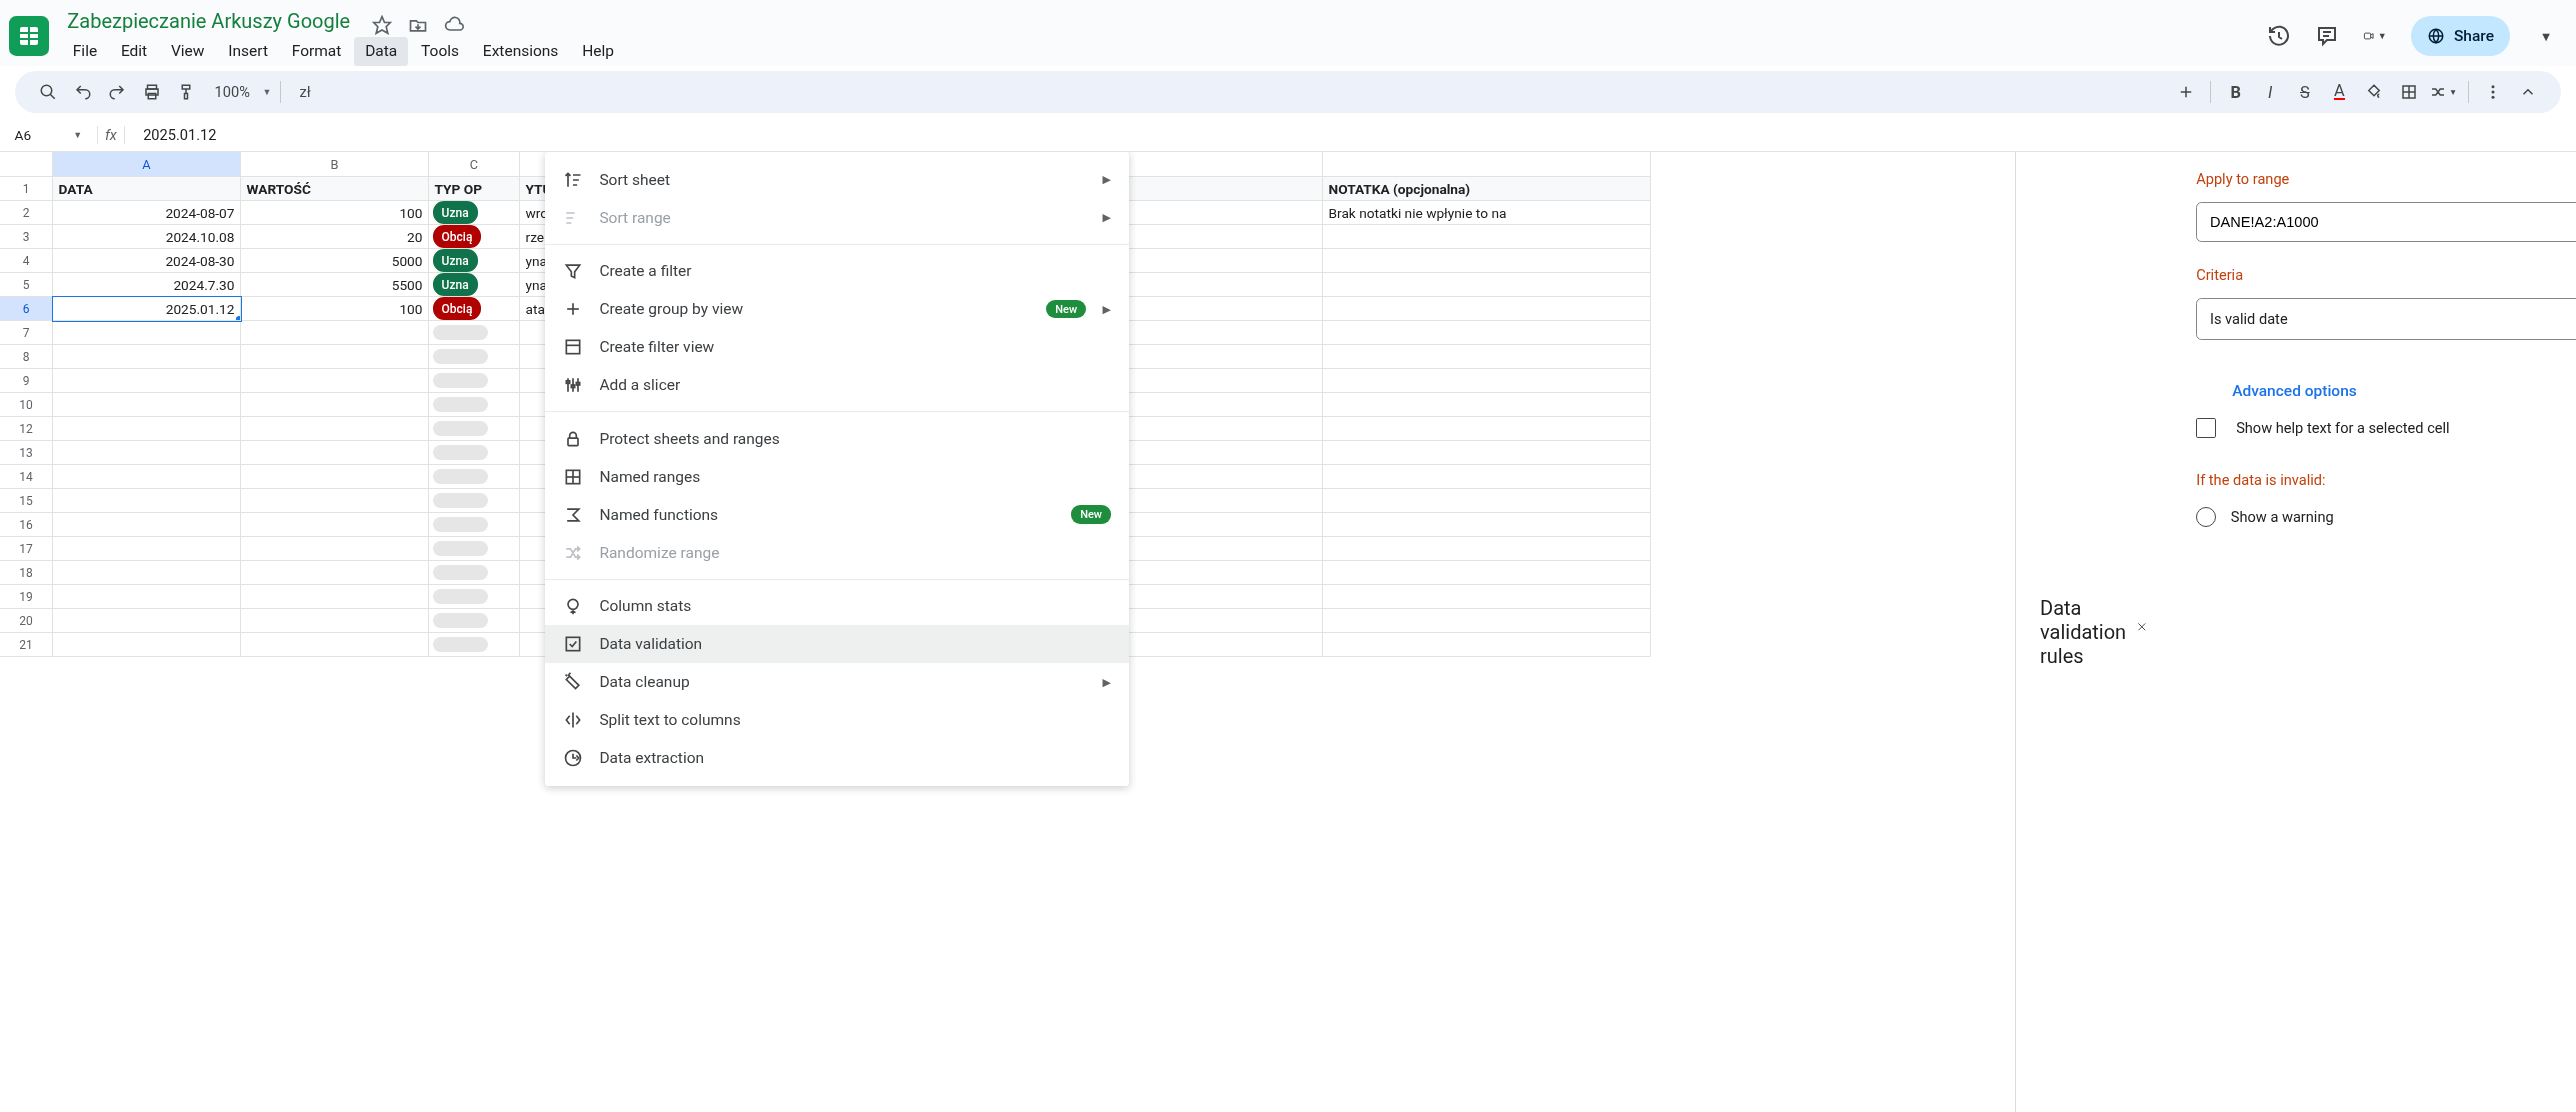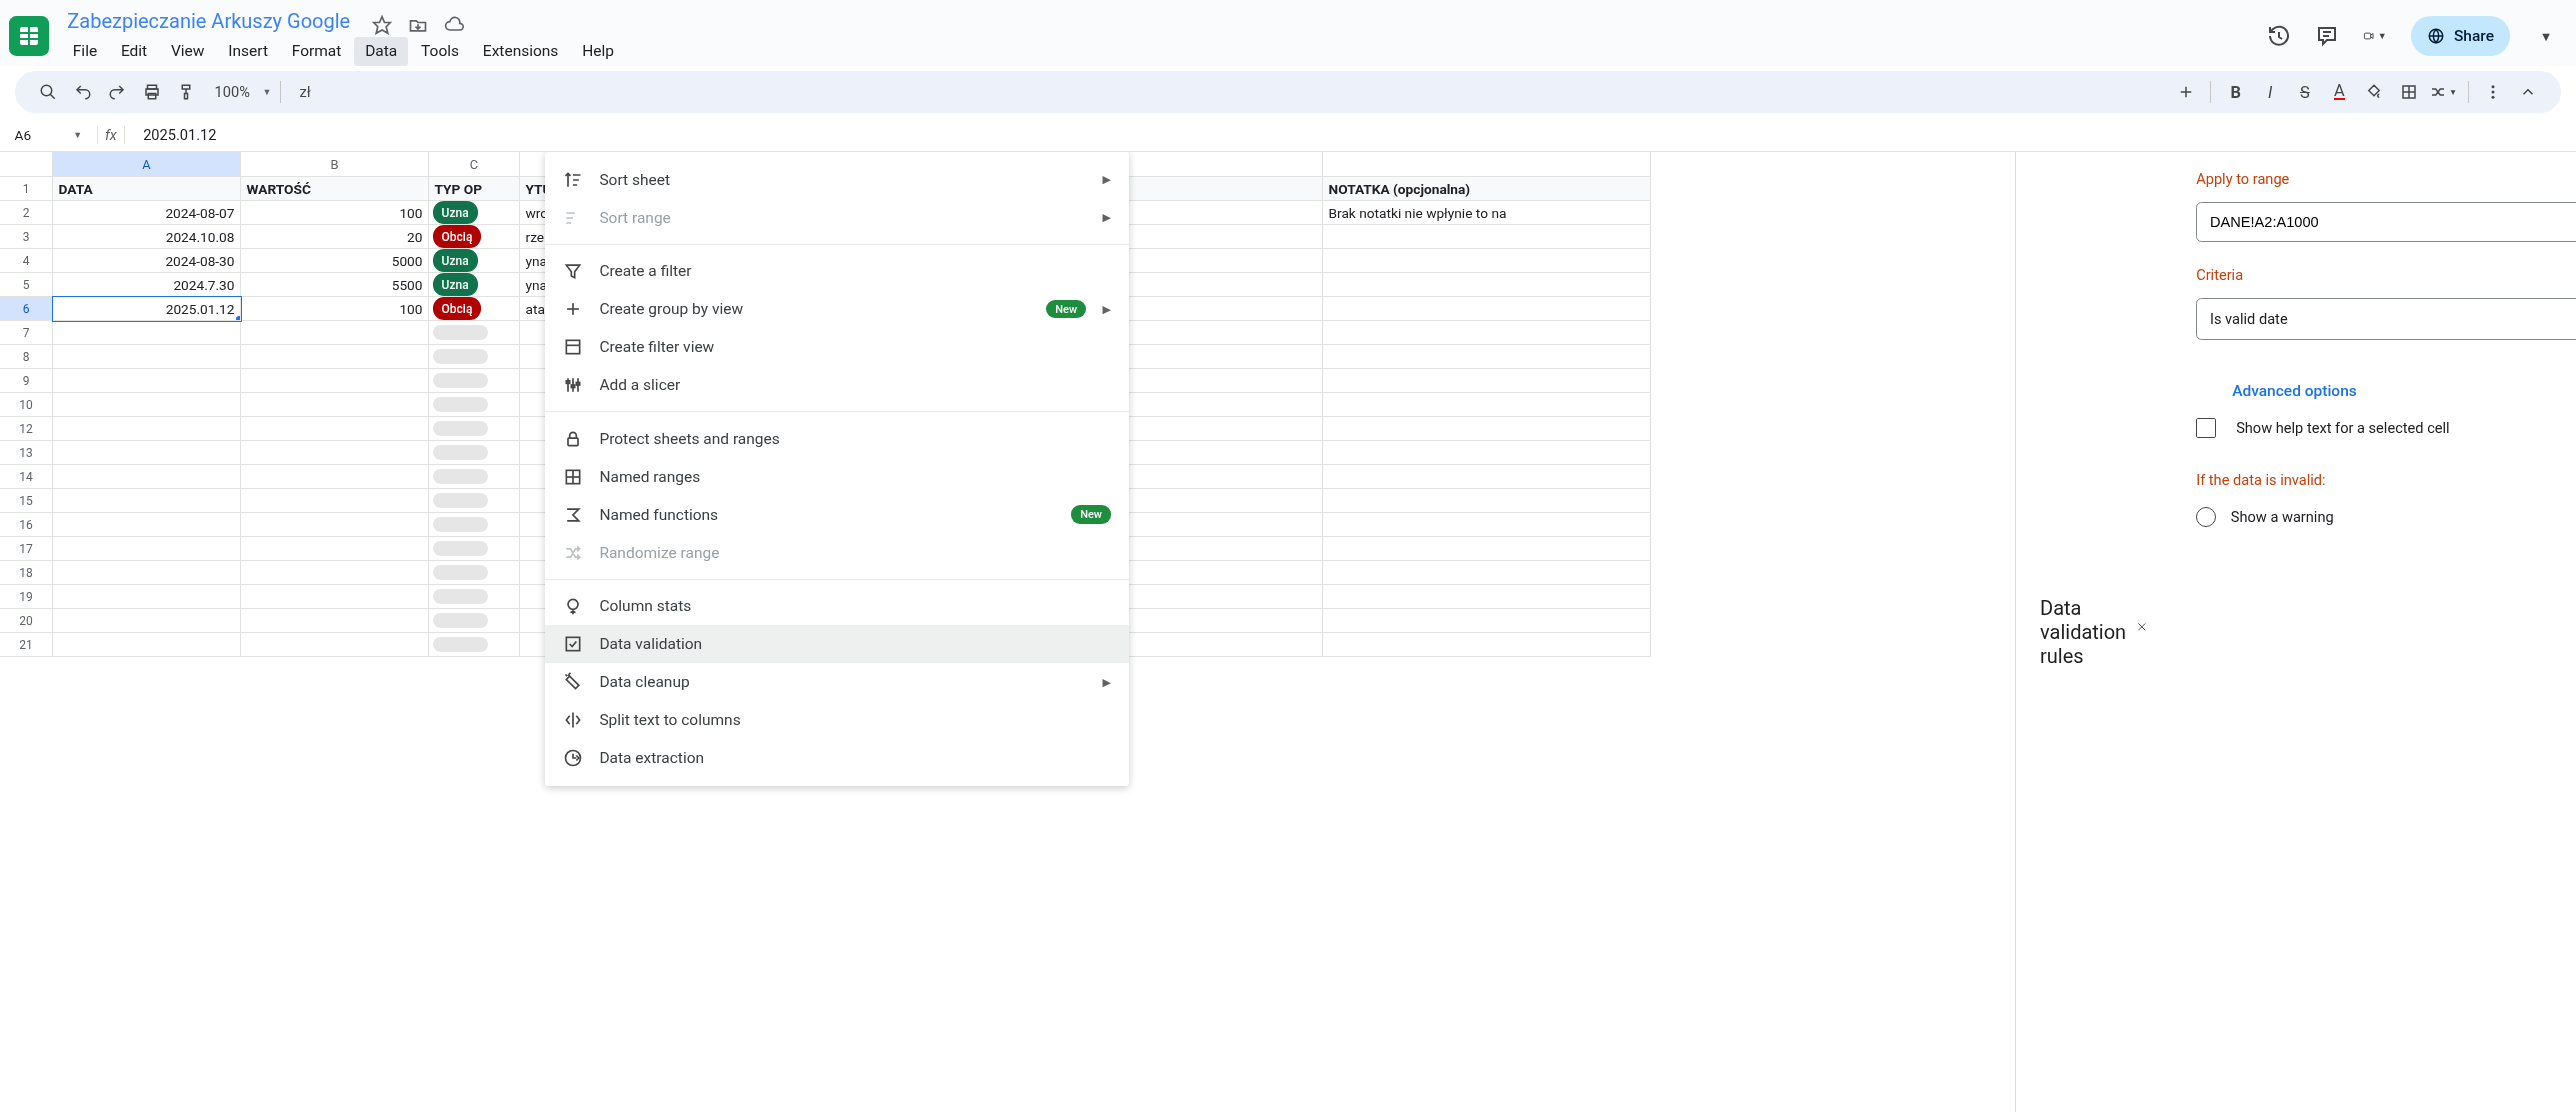--- a/index.html
+++ b/index.html
@@ -18,21 +18,21 @@
   background: #f9fbfd;
 }
 .logo {
   width: 40px; height: 40px; background: #0f9d58; border-radius: 7.3px;
   display: flex; align-items: center; justify-content: center;
   margin-right: 12.8px;
 }
 .logo svg { width: 24px; height: 24px; }
 .title-area { flex: 1; }
 .doc-title {
-  font-size: 20px; color: #3b82f6; padding: 1.8px 5.5px;
+  font-size: 20px; color: #15803d; padding: 1.8px 5.5px;
   display: inline-block;
 }
 .title-icons { display: inline-flex; gap: 16.4px; margin-left: 12.8px; vertical-align: middle; }
 .title-icon { width: 20px; height: 20px; color: #5f6368; cursor: pointer; }
 .menubar { display: flex; gap: 1.8px; margin-top: 1.8px; }
 .menu-item { padding: 5.5px 11px; font-size: 15.5px; color: #202124; border-radius: 3.6px; cursor: pointer; }
 .menu-item.active { background: #e3e6ea; }
 .header-right { display: flex; align-items: center; gap: 24px; }
 .hr-icon { width: 24px; height: 24px; color: #444746; cursor: pointer; }
 .share-btn {

